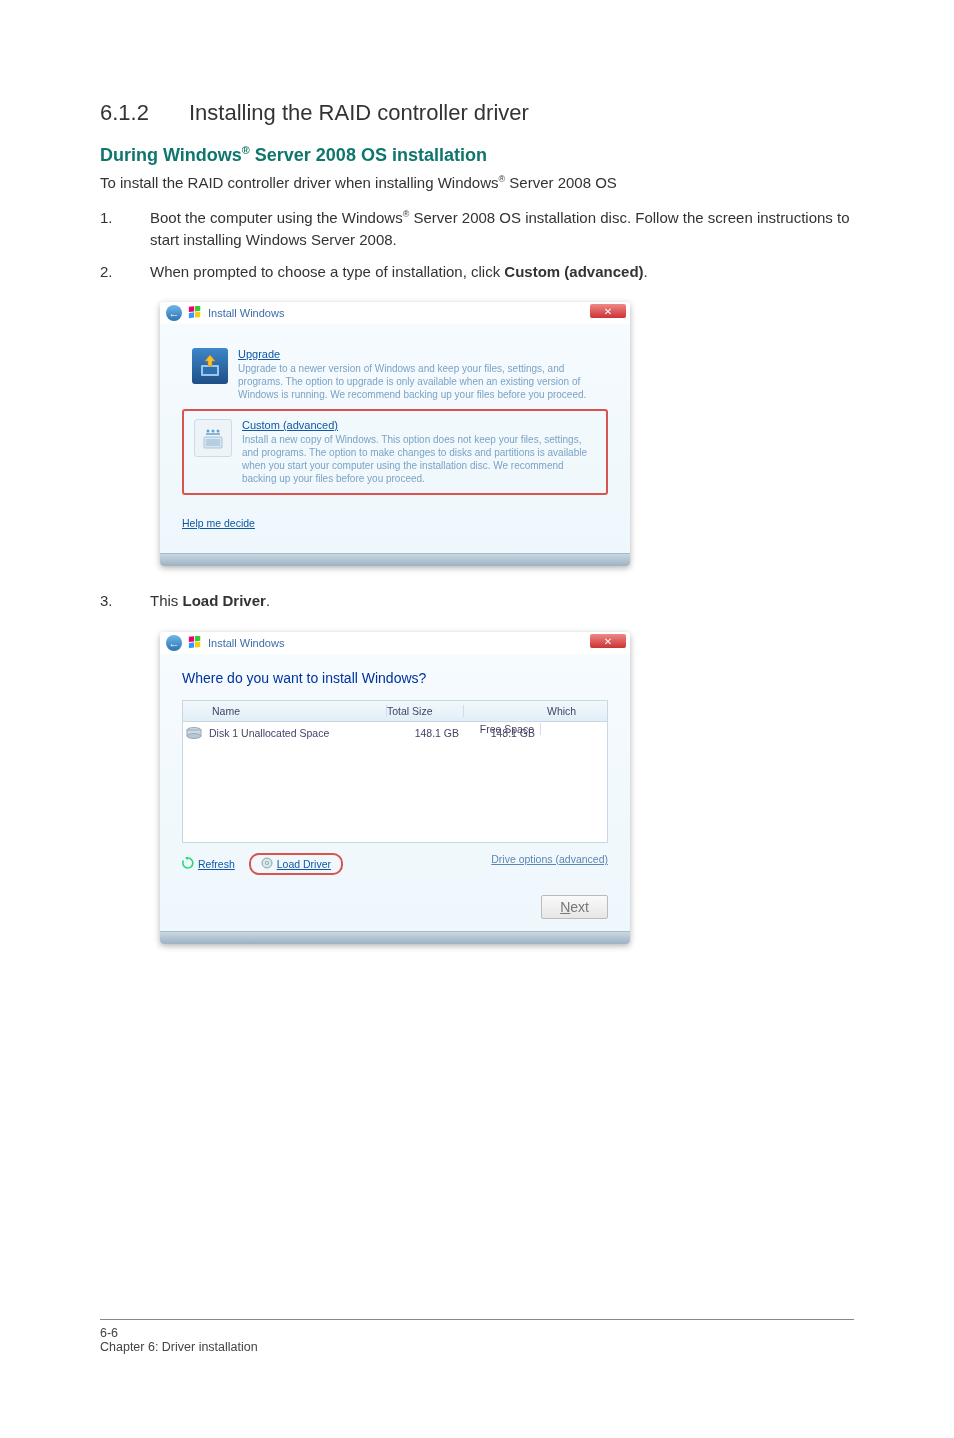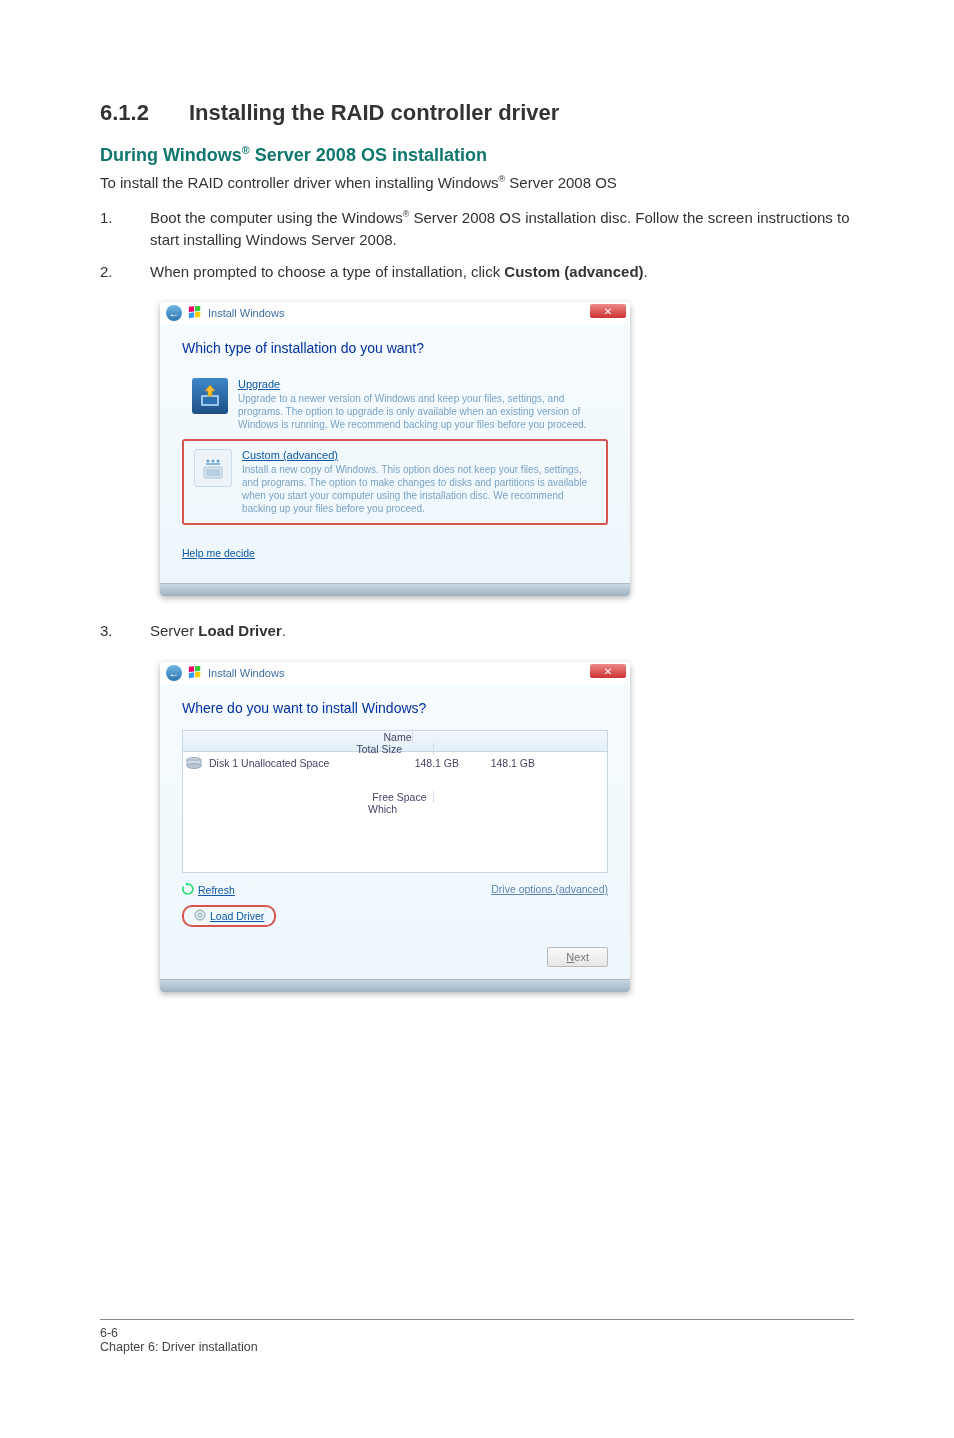--- a/index.html
+++ b/index.html
@@ -10,21 +10,21 @@
     color: #333;
     width: 954px;
   }
   .page {
     padding: 100px 100px 60px 100px;
     box-sizing: border-box;
     min-height: 1378px;
     position: relative;
   }
   h2.section-heading {
-    font-weight: bold;
+    font-weight: normal;
     font-size: 22px;
     margin: 0 0 18px 0;
     color: #333;
   }
   .section-number {
     display: inline-block;
     margin-right: 40px;
   }
   h3.sub-heading {
     font-weight: bold;
@@ -179,21 +179,20 @@
     background: linear-gradient(#f6fbfe, #eef7fc);
   }
   .ss2 .ss-body { padding: 16px 22px 4px 22px; }
   .disk-header {
     display: flex;
     font-size: 10.5px;
     border: 1px solid #c7d7e4;
     background: linear-gradient(#f2f8fc, #e1eef7);
     height: 20px;
     align-items: center;
-    flex-direction: column;
   }
   .disk-header .col-check { width: 22px; border-right: 1px solid #d0dde8; }
   .disk-header .col-name { flex: 1; padding-left: 6px; color: #446; border-right: 1px solid #d0dde8; }
   .disk-header .col-size { width: 70px; text-align: left; padding-right: 6px; color:#446; border-right: 1px solid #d0dde8;}
   .disk-header .col-free { width: 70px; text-align: right; padding-right: 6px; color:#446; border-right: 1px solid #d0dde8; margin-top: 36px;}
   .disk-header .col-type { width: 60px; padding-left: 6px; color:#446; }
   .disk-list {
     border: 1px solid #c7d7e4;
     border-top: none;
     height: 120px;
@@ -213,40 +212,40 @@
   .disk-row .dsize { width: 70px; text-align: right; padding-right: 6px; }
   .disk-row .dfree { width: 70px; text-align: right; padding-right: 6px; }
   .disk-row .dtype { width: 60px; padding-left: 6px; }
   .disk-actions {
     display: flex;
     justify-content: space-between;
     font-size: 10.5px;
     margin-top: 10px;
     color: #0d57a6;
   }
-  .disk-left-actions { display: flex; flex-direction: column; gap: 8px; }
+  .disk-left-actions { display: flex; flex-direction: row; gap: 14px; }
   .refresh-link { text-decoration: underline; display:flex; align-items:center; gap:4px;}
   .load-driver {
     border: 2px solid #d9534f;
     border-radius: 10px;
     padding: 2px 10px;
     display: inline-flex;
     align-items: center;
     gap: 4px;
     text-decoration: underline;
     align-self: flex-start;
   }
   .drive-opts { text-decoration: underline; color: #5b86b2; }
   .next-row {
     display: flex;
     justify-content: flex-end;
     padding: 16px 22px 12px 0;
   }
   .next-btn {
-    font-size: 11px;
+    font-size: 14px;
     color: #777;
     background: linear-gradient(#fafafa, #e6e6e6);
     border: 1px solid #bbb;
     border-radius: 2px;
     padding: 3px 18px;
   }
   .next-btn .u { text-decoration: underline; }
 
   .footer {
     position: absolute;
@@ -306,21 +305,20 @@
           <rect x="1" y="8" width="6" height="6" fill="#39f" transform="skewY(-6)"></rect>
           <rect x="8" y="8" width="6" height="6" fill="#fc0" transform="skewY(-6)"></rect>
         </svg>
       </span>
       <span>Install Windows</span>
       <div class="ss-close">
           <span>✕</span>
         </div>
     </div>
     <div class="ss-body">
-      <div class="ss-question">Which type of installation do you want?</div>
 
       <div class="ss-option">
         <div class="ss-opticon upgrade">
           <svg width="26" height="26" viewBox="0 0 26 26">
             <rect x="4" y="12" width="18" height="11" rx="1" fill="#9cc6ea"></rect>
             <rect x="6" y="14" width="14" height="7" fill="#2d6fb0"></rect>
             <path d="M13 2 L18 8 L15 8 L15 13 L11 13 L11 8 L8 8 Z" fill="#fdbf2d" stroke="#c98f10" stroke-width="0.6"></path>
           </svg>
         </div>
         <div>
@@ -348,21 +346,21 @@
 
       <div class="ss-help">Help me decide</div>
     </div>
     <div class="ss-footerstrip"></div>
   </div>
 
   <ol class="steps">
     <li>
       <span class="num">3.</span>
       <span>
-        <span>Server </span><span class="bold">Load Driver</span><span>.</span>
+        <span>This </span><span class="bold">Load Driver</span><span>.</span>
       </span>
     </li>
   </ol>
 
   <div class="screenshot ss2">
     <div class="ss-titlebar">
       <div class="ss-back">
           <span>←</span>
         </div>
       <span class="ss-flag">

